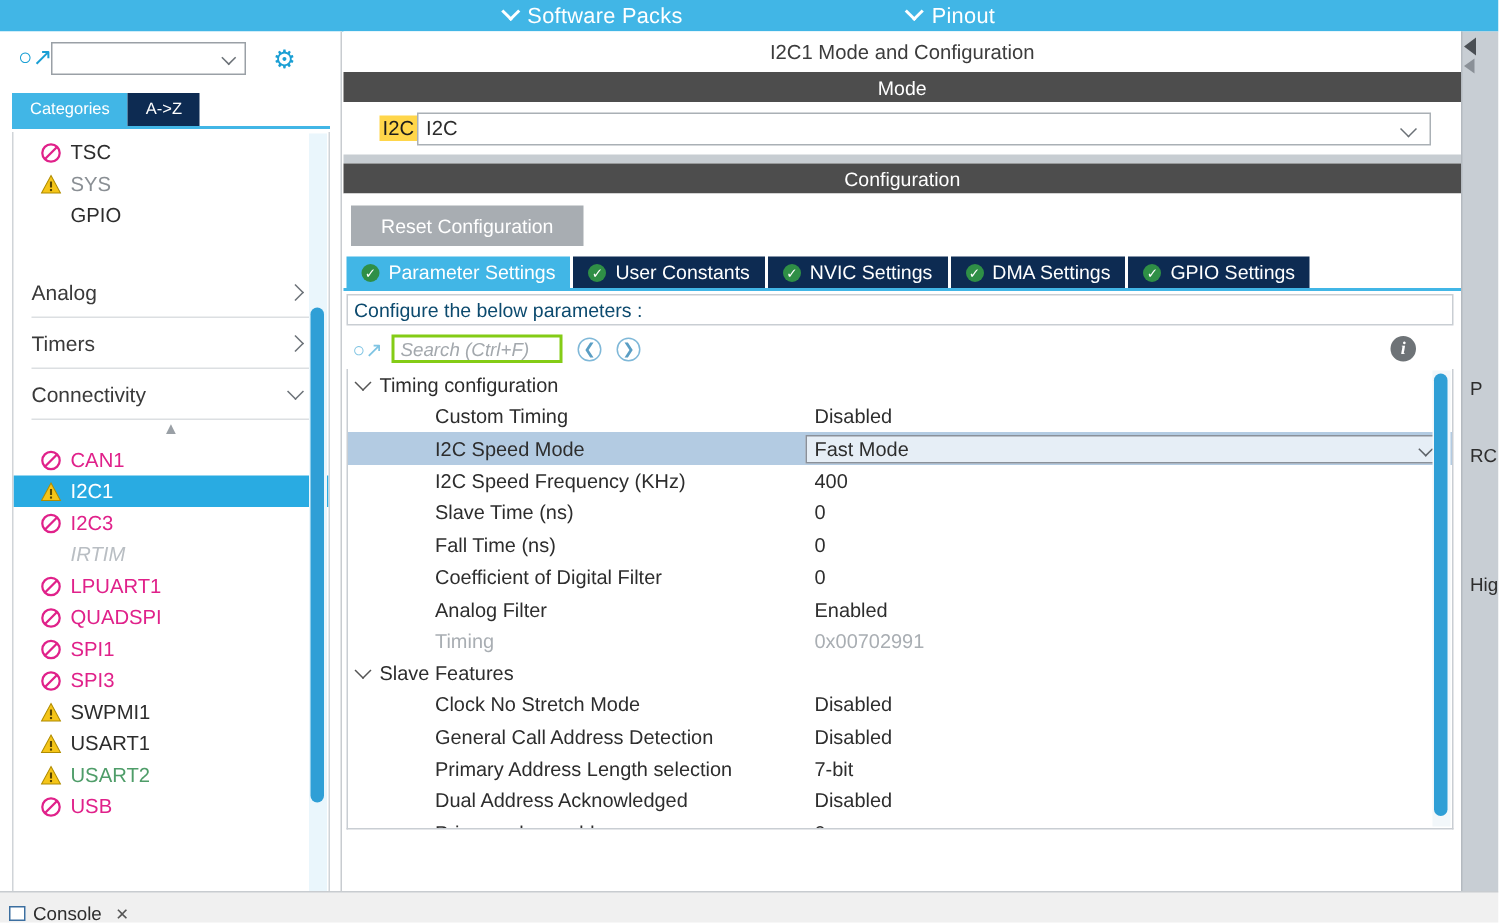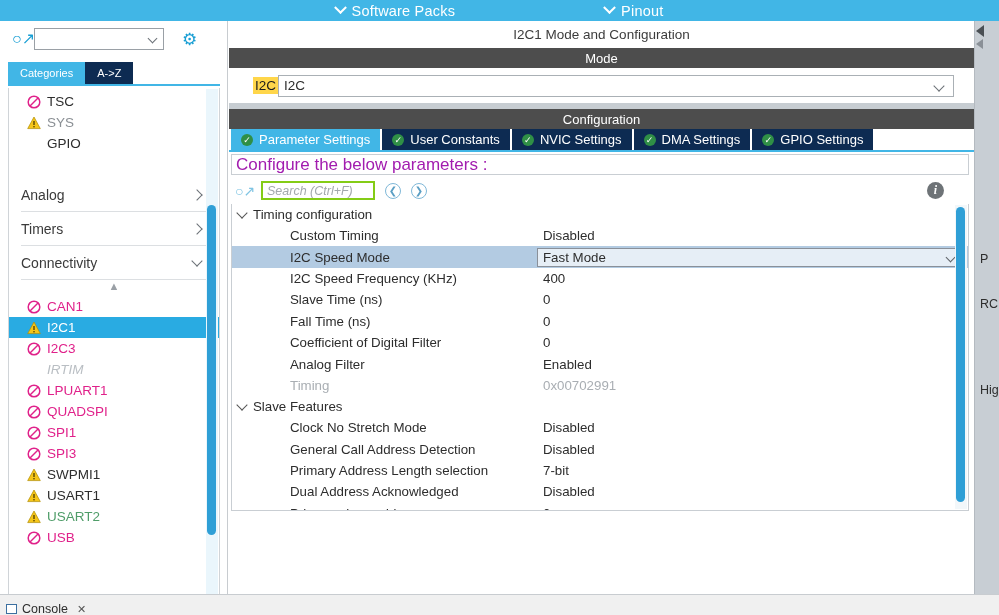--- a/index.html
+++ b/index.html
@@ -172,21 +172,21 @@
     width: 12px; height: 12px; border-radius: 50%;
     background: #2f8f46; color: #fff; font-size: 9px;
     display: flex; align-items: center; justify-content: center;
     flex: 0 0 12px;
   }
   .tabstrip-underline { height: 2px; background: #41b6e6; }
 
   .cfg-hint {
     height: 21px; margin: 2px 5px 0 2px; border: 1px solid #c9ced3;
     display: flex; align-items: center; padding-left: 4px;
-    font-size: 17px; color: #a21caf;
+    font-size: 13px; color: #0c4a6e;
   }
   .search-bar2 {
     height: 27px; display: flex; align-items: center; gap: 10px;
     padding-left: 6px; margin-top: 2px;
   }
   .mag2 { color: #7fc4e3; font-size: 14px; width: 16px; text-align: center; }
   .srch-input {
     width: 114px; height: 19px; border: 2px solid #84cc16; background: #fff;
     display: flex; align-items: center; padding-left: 4px;
     font-size: 12.5px; font-style: italic; color: #a3a8ad;
@@ -451,20 +451,23 @@
       <div class="mode-input">
         <span>I2C</span>
         <span class="cchev"></span>
       </div>
     </div>
     <div class="mode-sep"></div>
 
     <div class="band-dark">Configuration</div>
 
     <div class="cfg-body">
+      <div class="reset-wrap">
+        <button class="reset-btn">Reset Configuration</button>
+      </div>
 
       <div class="tabstrip" id="tabstrip">
           <div class="tab active">
             <span class="tick">✓</span>
             <span>Parameter Settings</span>
           </div>
           <div class="tab">
             <span class="tick">✓</span>
             <span>User Constants</span>
           </div>

